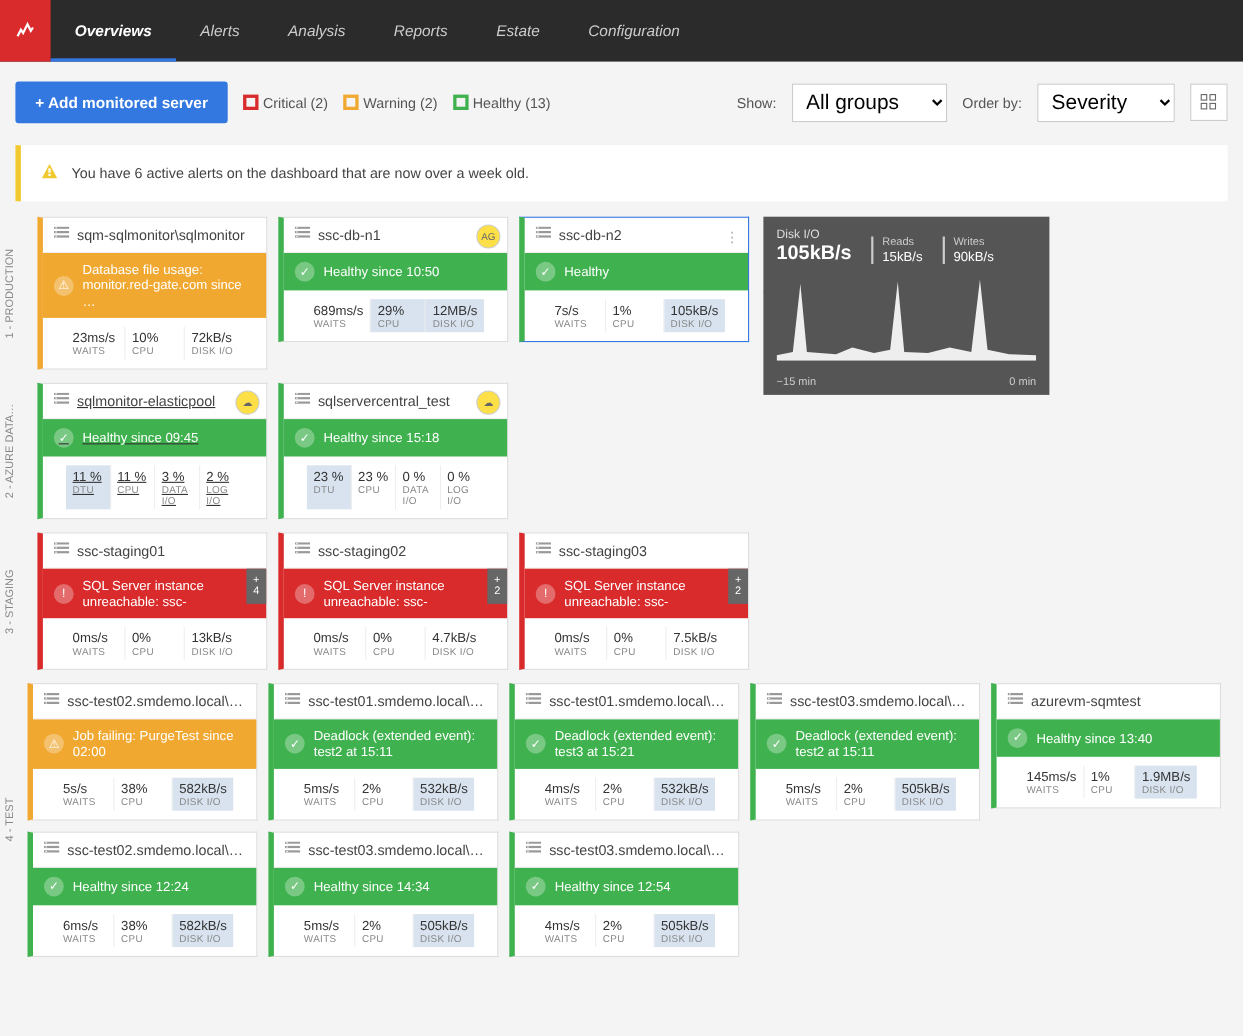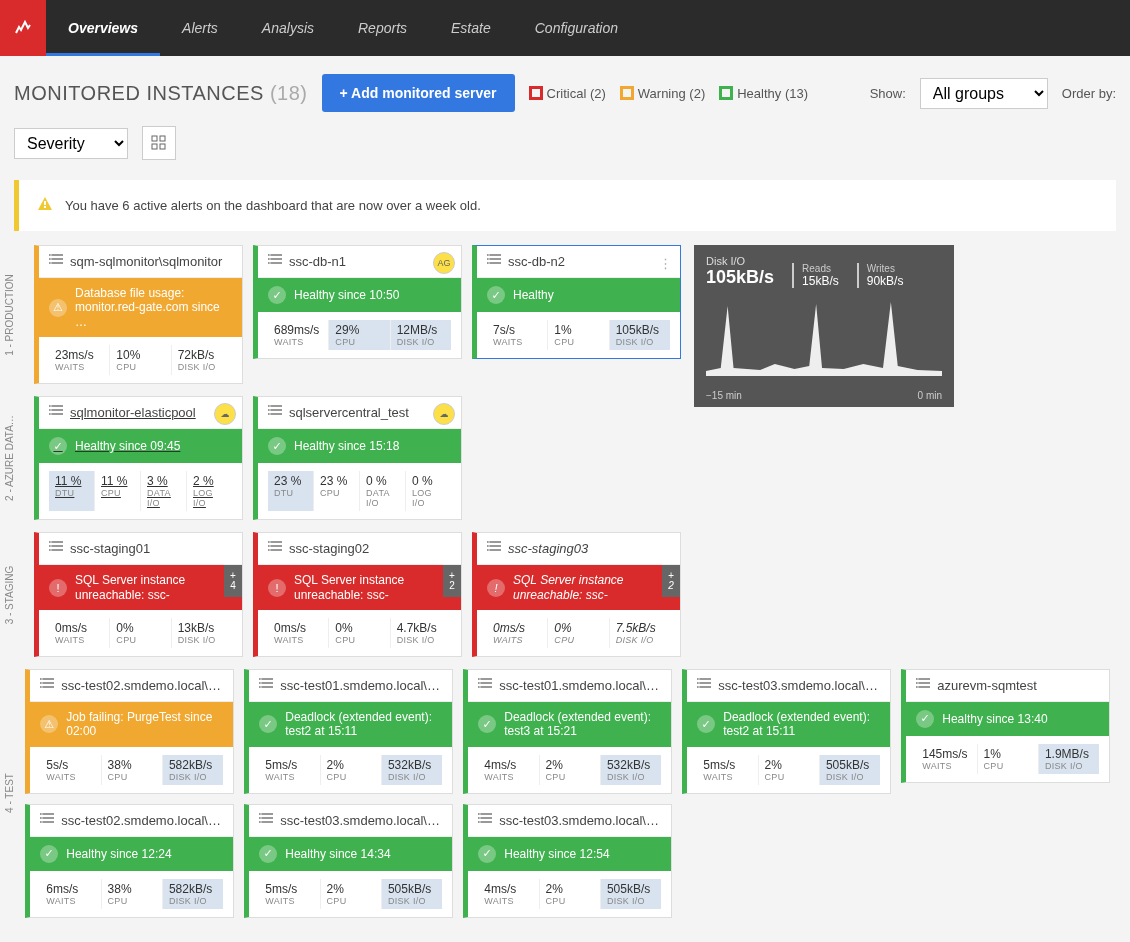--- a/index.html
+++ b/index.html
@@ -11,21 +11,21 @@
 .nav-item.active::after{content:"";position:absolute;bottom:0;left:0;right:0;height:3px;background:#3278e0}
 .toolbar{padding:18px 14px 6px;display:flex;align-items:center;gap:14px;flex-wrap:wrap}
 .page-title{font-size:20px;color:#555;font-weight:400;letter-spacing:.5px}
 .page-title .count{color:#aaa}
 .btn-add{background:#3278e0;color:#fff;border:none;padding:11px 18px;border-radius:3px;font-size:14px;font-weight:600;cursor:pointer}
 .legend{display:flex;gap:14px;align-items:center;font-size:13px;color:#555}
 .legend-item{display:flex;align-items:center;gap:4px}
 .sq{width:14px;height:14px;border:3px solid;display:inline-block}
 .sq.crit{border-color:#d92b2b}.sq.warn{border-color:#f0a830}.sq.ok{border-color:#3fb24f}
 .tb-label{color:#555;font-size:13px}
-select{border:1px solid #ccc;padding:5px 26px 5px 8px;font-size:16px;background:#fff;cursor:pointer}
+select{border:1px solid #ccc;padding:5px 26px 5px 8px;font-size:19px;background:#fff;cursor:pointer}
 .view-btn{border:1px solid #ccc;background:#fff;width:34px;height:34px;display:flex;align-items:center;justify-content:center;cursor:pointer}
 .alert-banner{margin:14px;background:#fff;border-left:5px solid #f0c830;padding:16px 18px;display:flex;align-items:center;gap:12px;font-size:13px;color:#444}
 .warn-icon{color:#f0a830}
 .group-rail{width:24px;position:relative}
 .group-label{position:absolute;writing-mode:vertical-rl;transform:rotate(180deg);font-size:10px;color:#888;left:4px;white-space:nowrap}
 .cards{display:flex;flex-wrap:wrap;gap:10px;padding-left:10px;position:relative}
 .card{width:209px;background:#fff;border:1px solid #ddd;position:relative}
 .card.blue-border{border:1px solid #3278e0}
 .card-hd{display:flex;align-items:center;padding:8px 10px;gap:7px;border-bottom:1px solid #eee;position:relative}
 .card-hd .name{font-size:13px;color:#444;white-space:nowrap;overflow:hidden;text-overflow:ellipsis;flex:1}
@@ -33,21 +33,21 @@
 .card.stripe-warn{border-left:5px solid #f0a830}
 .card.stripe-ok{border-left:5px solid #3fb24f}
 .card.stripe-crit{border-left:5px solid #d92b2b}
 .status-bar{padding:8px 10px;color:#fff;display:flex;align-items:center;gap:8px;font-size:12px;position:relative}
 .status-bar.warn{background:#f0a830}
 .status-bar.ok{background:#3fb24f}
 .status-bar.crit{background:#d92b2b}
 .status-icon{width:18px;height:18px;border-radius:50%;background:rgba(255,255,255,.3);display:flex;align-items:center;justify-content:center;font-size:11px}
 .status-txt{flex:1;line-height:1.2;white-space:normal}
 .status-more{width:18px;height:32px;background:#666;color:#fff;display:flex;flex-direction:column;align-items:center;justify-content:center;font-size:10px;line-height:1;position:absolute;right:0;top:0;bottom:0}
-.metrics{display:flex;padding:8px 10px}
+.metrics{display:flex;padding:8px 21px}
 .metric{flex:1;text-align:left;padding:3px 6px;border-right:1px solid #eee}
 .metric:last-child{border-right:none}
 .metric.hi{background:#d8e3ef}
 .metric .val{font-size:12px;color:#333}
 .metric .lbl{font-size:9px;color:#888;letter-spacing:.3px}
 .popover{position:absolute;background:#555;color:#fff;width:260px;padding:10px 12px 6px;left:222px;top:0}
 .popover::before{content:"";position:absolute;left:-8px;top:60px;border:8px solid transparent;border-right-color:#555}
 .pop-top{display:flex;align-items:flex-end;gap:18px;border-bottom:0}
 .pop-main-lbl{font-size:11px;color:#ddd}
 .pop-main-val{font-size:18px;font-weight:600}
@@ -74,23 +74,20 @@
       <div class="nav-item active">Overviews</div>
       <div class="nav-item">Alerts</div>
       <div class="nav-item">Analysis</div>
       <div class="nav-item">Reports</div>
       <div class="nav-item">Estate</div>
       <div class="nav-item">Configuration</div>
     </div>
 </div>
 
 <div class="toolbar">
- <div class="page-title">
-  <span>MONITORED INSTANCES</span> <span class="count">(18)</span>
- </div>
  <button class="btn-add">+ Add monitored server</button>
  <div class="legend">
   <div class="legend-item">
         <span class="sq crit"></span>
         <span>Critical (2)</span>
       </div>
   <div class="legend-item">
         <span class="sq warn"></span>
         <span>Warning (2)</span>
       </div>
@@ -412,21 +409,21 @@
                 <div class="val">0%</div>
                 <div class="lbl">CPU</div>
               </div>
               <div class="metric">
                 <div class="val">4.7kB/s</div>
                 <div class="lbl">DISK I/O</div>
               </div>
             </div>
           </div>
         </div>
-        <div style="position: relative; font-style: italic;">
+        <div style="position: relative;">
           <div class="card stripe-crit">
             <div class="card-hd">
               <span><svg width="14" height="12" viewBox="0 0 14 12">
                   <rect x="0" y="0" width="14" height="2" fill="#999"></rect>
                   <rect x="0" y="4" width="14" height="2" fill="#999"></rect>
                   <rect x="0" y="8" width="14" height="2" fill="#999"></rect>
                   <circle cx="2" cy="1" r=".7" fill="#fff"></circle>
                   <circle cx="2" cy="5" r=".7" fill="#fff"></circle>
                   <circle cx="2" cy="9" r=".7" fill="#fff"></circle>
                 </svg></span>

